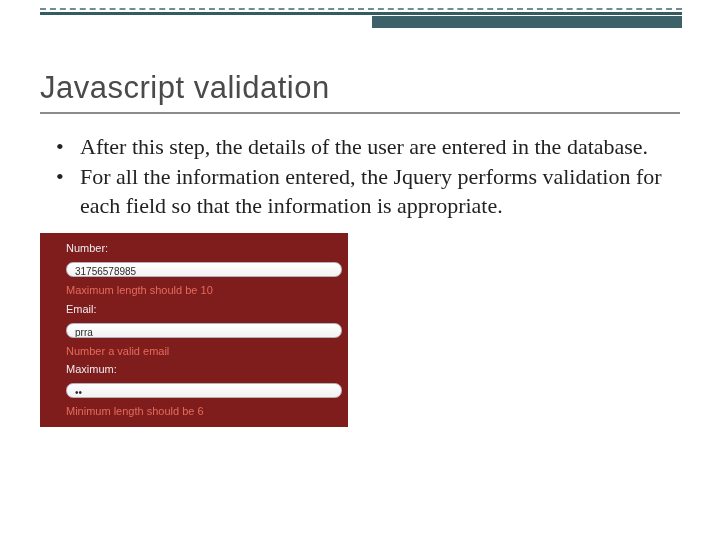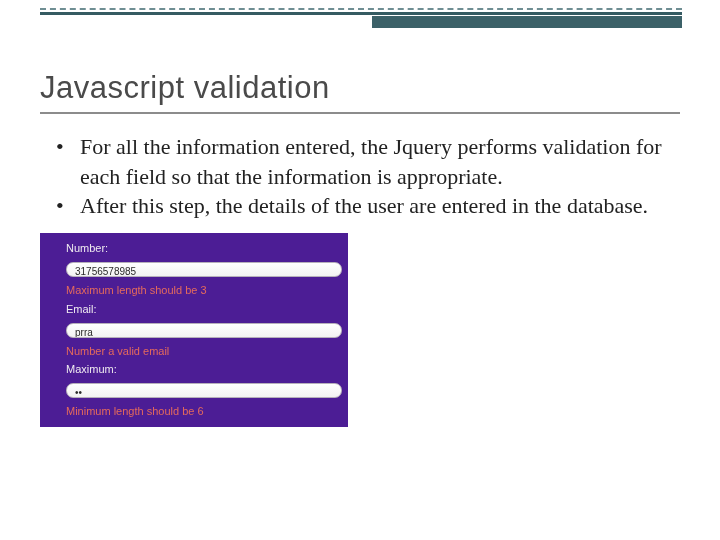--- a/index.html
+++ b/index.html
@@ -81,21 +81,21 @@
     left: -14px;
     top: 0;
     color: #222;
     font-size: 22px;
   }
 
   
   .form-shot {
     margin-top: 6px;
     width: 308px;
-    background: #4c1d95; 
+    background: #7f1d1d; 
     color: #e7e1ea;
     font-family: Arial, Helvetica, sans-serif;
     padding: 6px 0 6px 0;
     box-sizing: border-box;
   }
   .form-shot .row {
     padding: 2px 10px 2px 26px;
     font-size: 11px;
     line-height: 1.35;
   }
@@ -133,30 +133,30 @@
     <div class="line1"></div>
     <div class="line2"></div>
   </div>
   <div class="right-bar"></div>
 
   <div class="content">
     <h1 class="title">Javascript validation</h1>
     <hr class="title-rule">
 
     <ul class="bullets">
+      <li>After this step, the details of the user are entered in the database.</li>
       <li>For all the information entered, the Jquery performs validation for each field so that the information is appropriate.</li>
-      <li>After this step, the details of the user are entered in the database.</li>
     </ul>
 
     <div class="form-shot">
       <div class="row label">Number:</div>
       <div class="input-row">
         <span class="fake-input convex">31756578985</span>
       </div>
-      <div class="row error">Maximum length should be 3</div>
+      <div class="row error">Maximum length should be 10</div>
       <div class="row label">Email:</div>
       <div class="input-row">
         <span class="fake-input convex">prra</span>
       </div>
       <div class="row error">Number a valid email</div>
       <div class="row label">Maximum:</div>
       <div class="input-row">
         <span class="fake-input convex">••</span>
       </div>
       <div class="row error">Minimum length should be 6</div>

